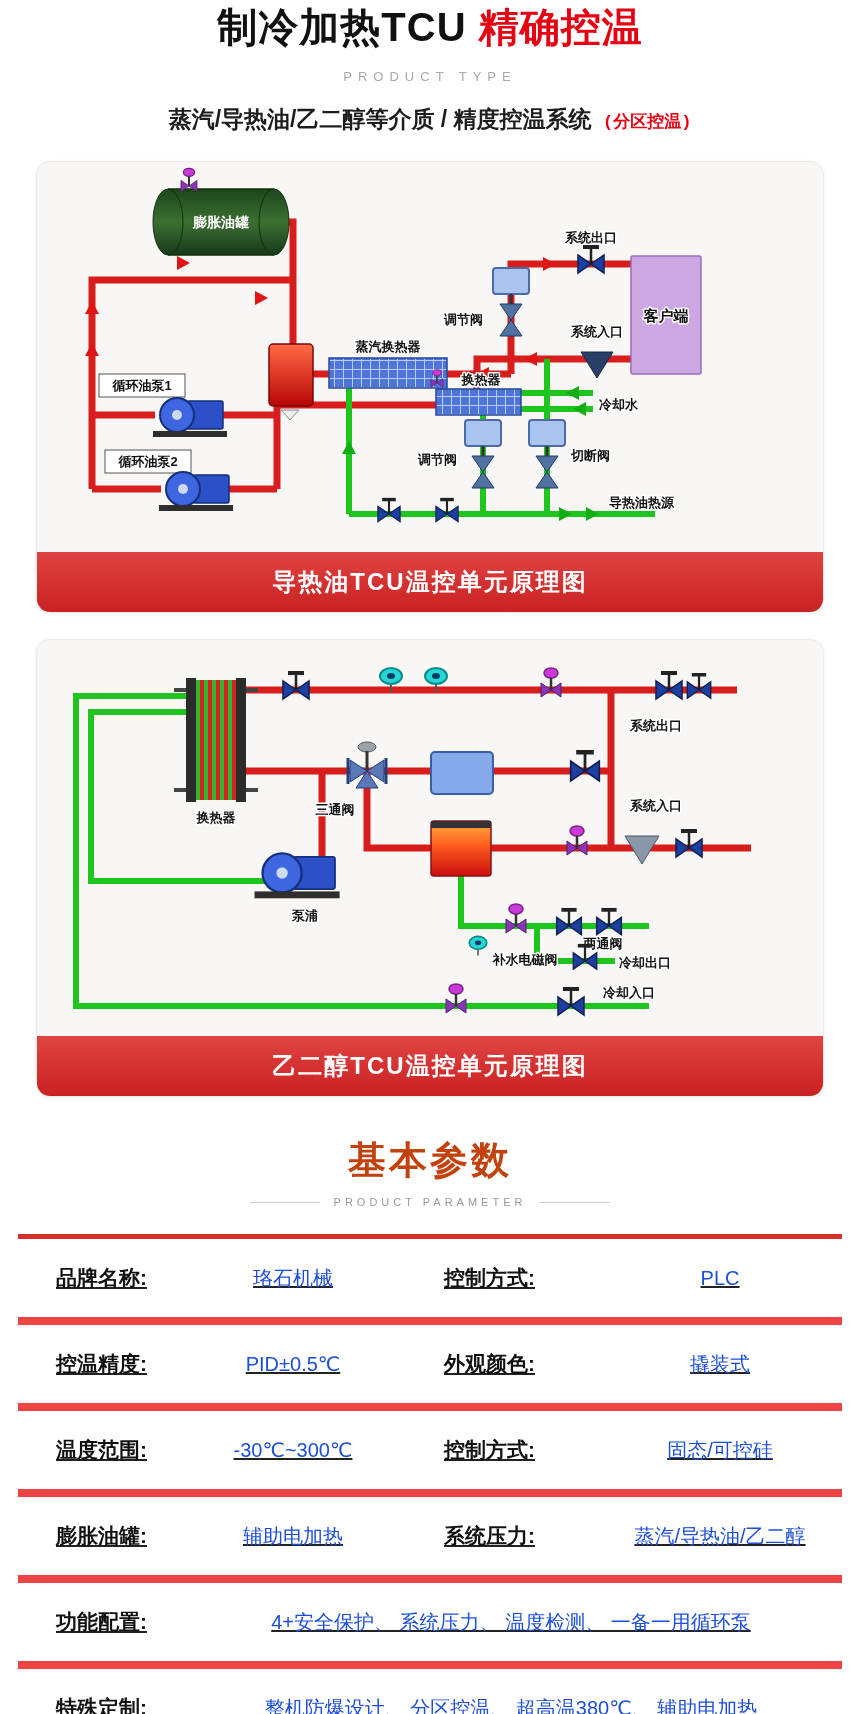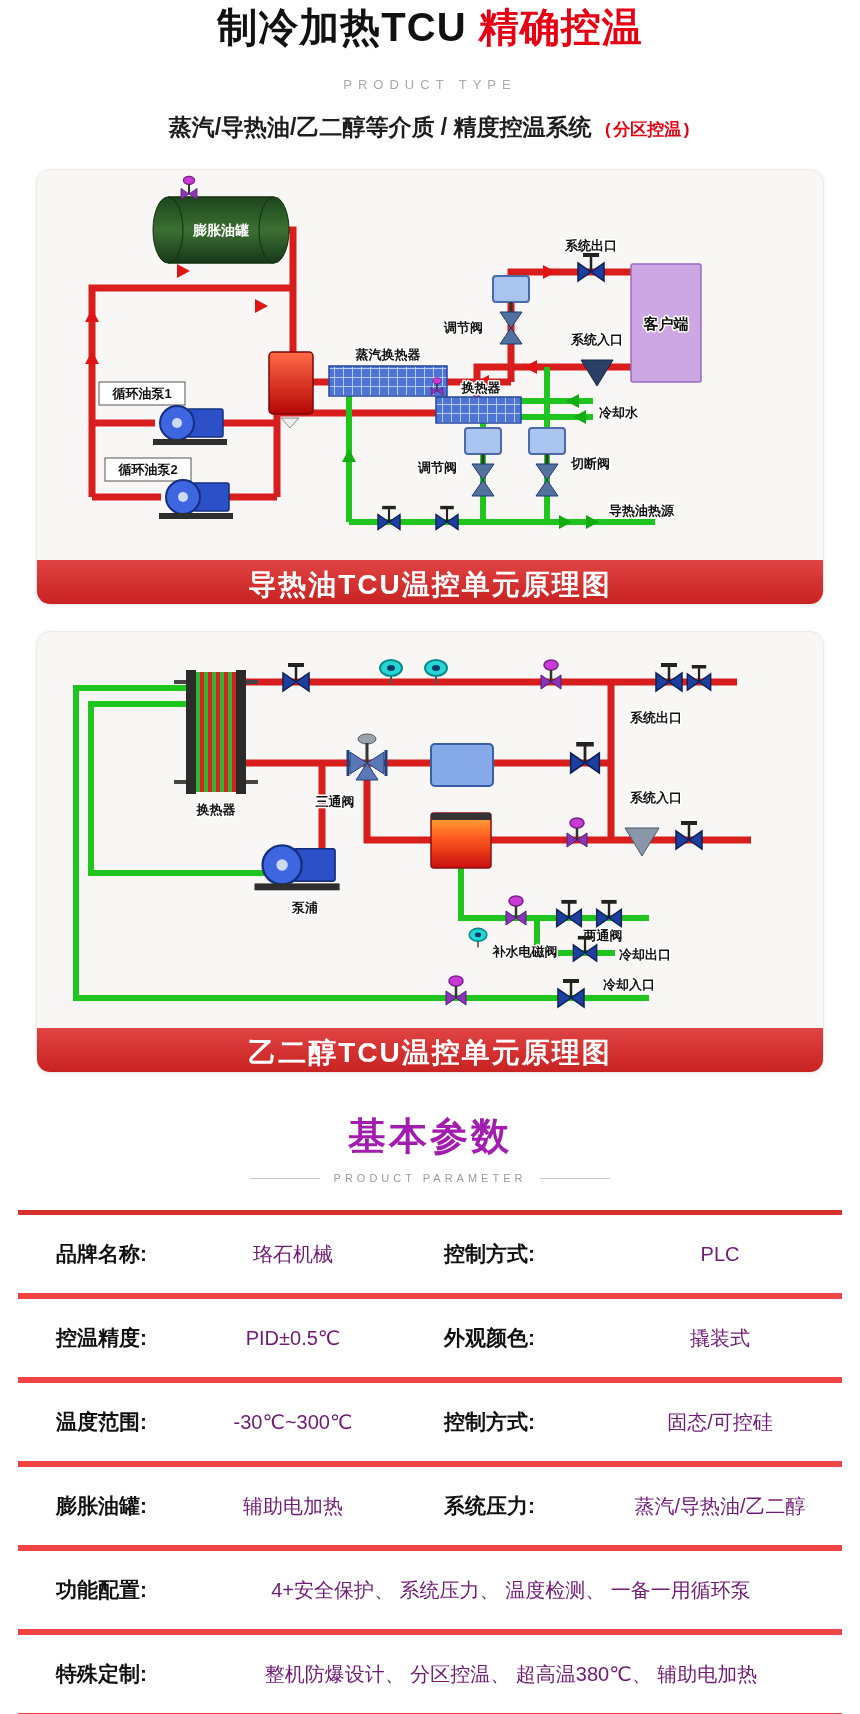--- a/index.html
+++ b/index.html
@@ -1,43 +1,43 @@
 <!DOCTYPE html>
 <html><head>
 <meta charset="utf-8">
 <style>
   html,body { margin:0; padding:0; background:#fff; }
   body { width:860px; font-family:"Liberation Sans","DejaVu Sans",sans-serif; color:#222; }
 
   .header { text-align:center; }
   .title { font-size:40px; font-weight:bold; color:#111; letter-spacing:1px; }
   .title .red { color:#e60012; }
-  .product-type { margin-top:22px; font-size:13px; color:#a9a9a9; letter-spacing:6px; }
+  .product-type { margin-top:14px; font-size:13px; color:#a9a9a9; letter-spacing:6px; }
   .tagline { margin-top:20px; font-size:23px; font-weight:bold; color:#1d1d1d; }
   .tagline .note { font-size:17px; color:#e60012; margin-left:5px;font-family:Liberation Mono, monospace; }
 
   .panel { margin:26px 36px 0; border:1px solid #ecebe8; border-radius:14px;
            background:#f8f7f5; overflow:hidden; box-shadow:0 1px 4px rgba(0,0,0,.07); }
   .panel svg { display:block; }
-  .banner { height:44px; background:linear-gradient(180deg,#e04343,#c92222); color:#fff;
-            font-size:28px; font-weight:bold; display:flex; align-items:flex-end;
+  .banner { height:60px; background:linear-gradient(180deg,#e04343,#c92222); color:#fff;
+            font-size:24px; font-weight:bold; display:flex; align-items:center;
             justify-content:center; letter-spacing:2px; }
 
   .params-head { text-align:center; margin-top:38px; }
-  .params-title { font-size:38px; font-weight:bold; color:#a21caf; letter-spacing:3px; }
+  .params-title { font-size:38px; font-weight:bold; color:#c2410c; letter-spacing:3px; }
   .params-sub { margin-top:10px; display:flex; align-items:center; justify-content:center;
                 gap:14px; color:#9a9a9a; font-size:11px; letter-spacing:4px; }
   .params-sub .line { width:70px; height:1px; background:#c9c9c9; }
 
   .params-table { margin:26px 18px 12px; border-top:5px solid #d6302c; }
-  .p-row { display:grid; align-items:center; height:78px; border-bottom:6px solid #ef4444; }
+  .p-row { display:grid; align-items:center; height:78px; border-bottom:8px solid #ef4444;text-decoration:underline; }
   .p-row.four { grid-template-columns:162px 226px 192px 1fr; }
   .p-row.two  { grid-template-columns:162px 1fr; }
   .p-label { padding-left:38px; font-size:21px; font-weight:bold; color:#111; white-space:nowrap; }
-  .p-value { text-align:center; font-size:20px; color:#701a75; }
+  .p-value { text-align:center; font-size:20px; color:#1d4ed8; }
 
   svg text { font-family:"Liberation Sans","DejaVu Sans",sans-serif; font-size:13px; font-weight:bold;
              fill:#111; paint-order:stroke; stroke:#ffffff; stroke-width:3px; stroke-linejoin:round; }
   svg text.wl { fill:#fff; stroke:none; font-size:14px; }
   svg text.big { font-size:15px; }
   .rp { stroke:#d81d1d; stroke-width:7; fill:none; }
   .gp { stroke:#1fc41f; stroke-width:6; fill:none; }
 </style>
 </head>
 <body>

